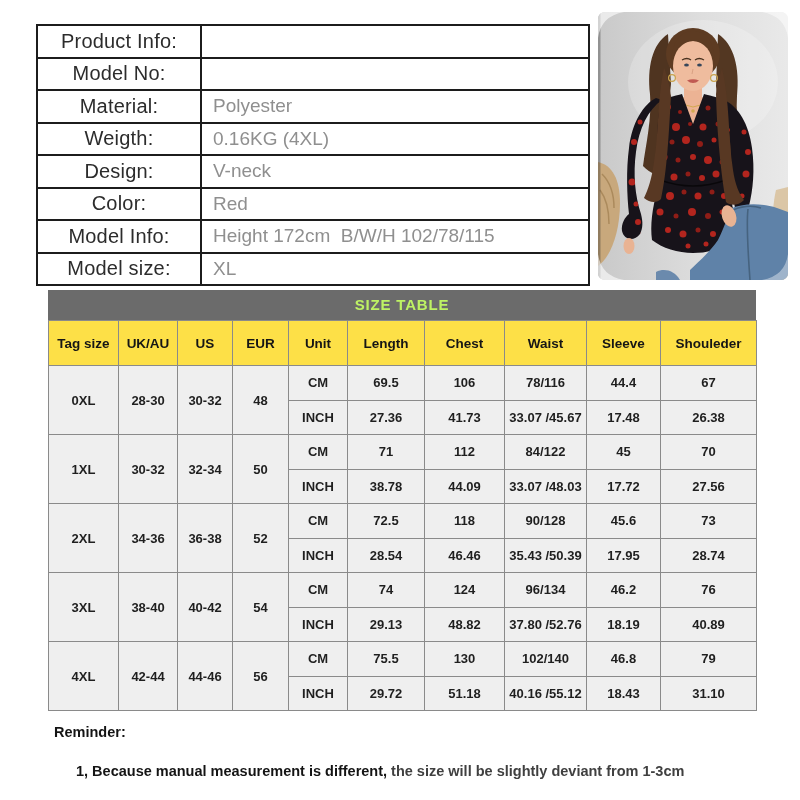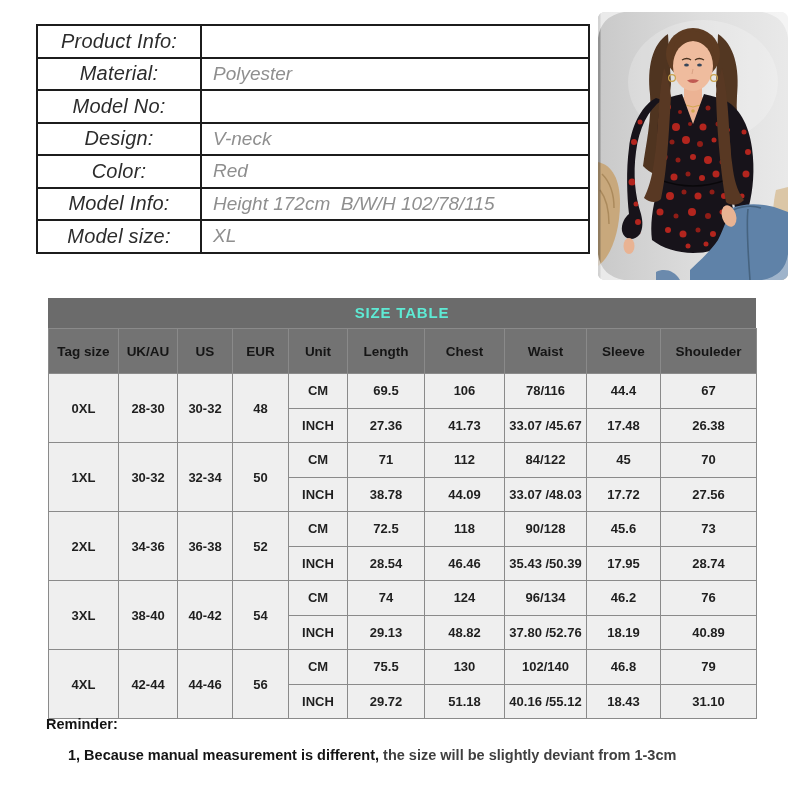--- a/index.html
+++ b/index.html
@@ -5,88 +5,92 @@
   html,body { margin:0; padding:0; }
   body {
     width:800px; height:800px; position:relative; background:#ffffff;
     font-family:"Liberation Sans", sans-serif; color:#1a1a1a;
     overflow:hidden;
   }
 
   
   .info-table {
     position:absolute; left:36px; top:24px; width:554px;
-    border-collapse:collapse; table-layout:fixed;font-style:italic;
+    border-collapse:collapse; table-layout:fixed;
   }
   .info-table td {
     border:2px solid #1c1c1c; height:28.5px; overflow:hidden;
   }
   .info-table td.lbl {
     text-align:center; font-size:20px; color:#2c2c2c; letter-spacing:0.2px;
   }
   .info-table td.val {
     padding-left:11px; font-size:19px; color:#8f8f8f; white-space:pre;
   }
 
   
   .photo {
     position:absolute; left:598px; top:12px; width:190px; height:268px;
     border-radius:7px; overflow:hidden;
   }
 
   
   .size-wrap { position:absolute; left:48px; top:290px; width:708px; }
   .size-title {
-    background:#6b6b6b; color:#5eead4; height:30px; line-height:30px;
-    text-align:center; font-size:15px; font-weight:bold; letter-spacing:0.8px;margin-top:8px;
+    background:#6b6b6b; color:#bef264; height:30px; line-height:30px;
+    text-align:center; font-size:15px; font-weight:bold; letter-spacing:0.8px;
   }
   .size-table {
     width:708px; border-collapse:collapse; table-layout:fixed;
     background:#efefef;
   }
   .size-table th {
-    background:#737373; border:1px solid #8a8a8a; height:42px;
+    background:#fde047; border:1px solid #8a8a8a; height:42px;
     font-size:13.5px; font-weight:bold; color:#151515; text-align:center;
   }
   .size-table td {
     border:1px solid #8a8a8a; height:31.5px; font-size:13px;
     color:#1f1f1f; text-align:center; vertical-align:middle; font-weight:bold;
     font-family:"Liberation Sans", sans-serif;
   }
 
   
   .reminder {
     position:absolute; left:38px; top:705px; width:744px;
     font-size:14.5px; font-weight:bold; color:#141414;
   }
-  .reminder p { margin:8px; line-height:23px; }
+  .reminder p { margin:16px; line-height:23px; }
   .reminder .l1, .reminder .l3 { padding-left:22px; }
   .reminder .l2 { padding-left:40px; }
   .reminder .red { color:#404040; }
 </style>
 </head>
 <body>
 
 <table class="info-table">
   <colgroup>
       <col style="width:164px">
       <col>
     </colgroup>
   <tbody>
     <tr>
       <td class="lbl">Product Info:</td>
       <td class="val"></td>
     </tr>
     <tr>
+      <td class="lbl">Model No:</td>
+      <td class="val"></td>
+    </tr>
+    <tr>
       <td class="lbl">Material:</td>
       <td class="val">Polyester</td>
     </tr>
     <tr>
-      <td class="lbl">Model No:</td>
-      <td class="val"></td>
+      <td class="lbl">Weigth:</td>
+      <td class="val">0.16KG (4XL)</td>
     </tr>
     <tr>
       <td class="lbl">Design:</td>
       <td class="val">V-neck</td>
     </tr>
     <tr>
       <td class="lbl">Color:</td>
       <td class="val">Red</td>
     </tr>
     <tr>

